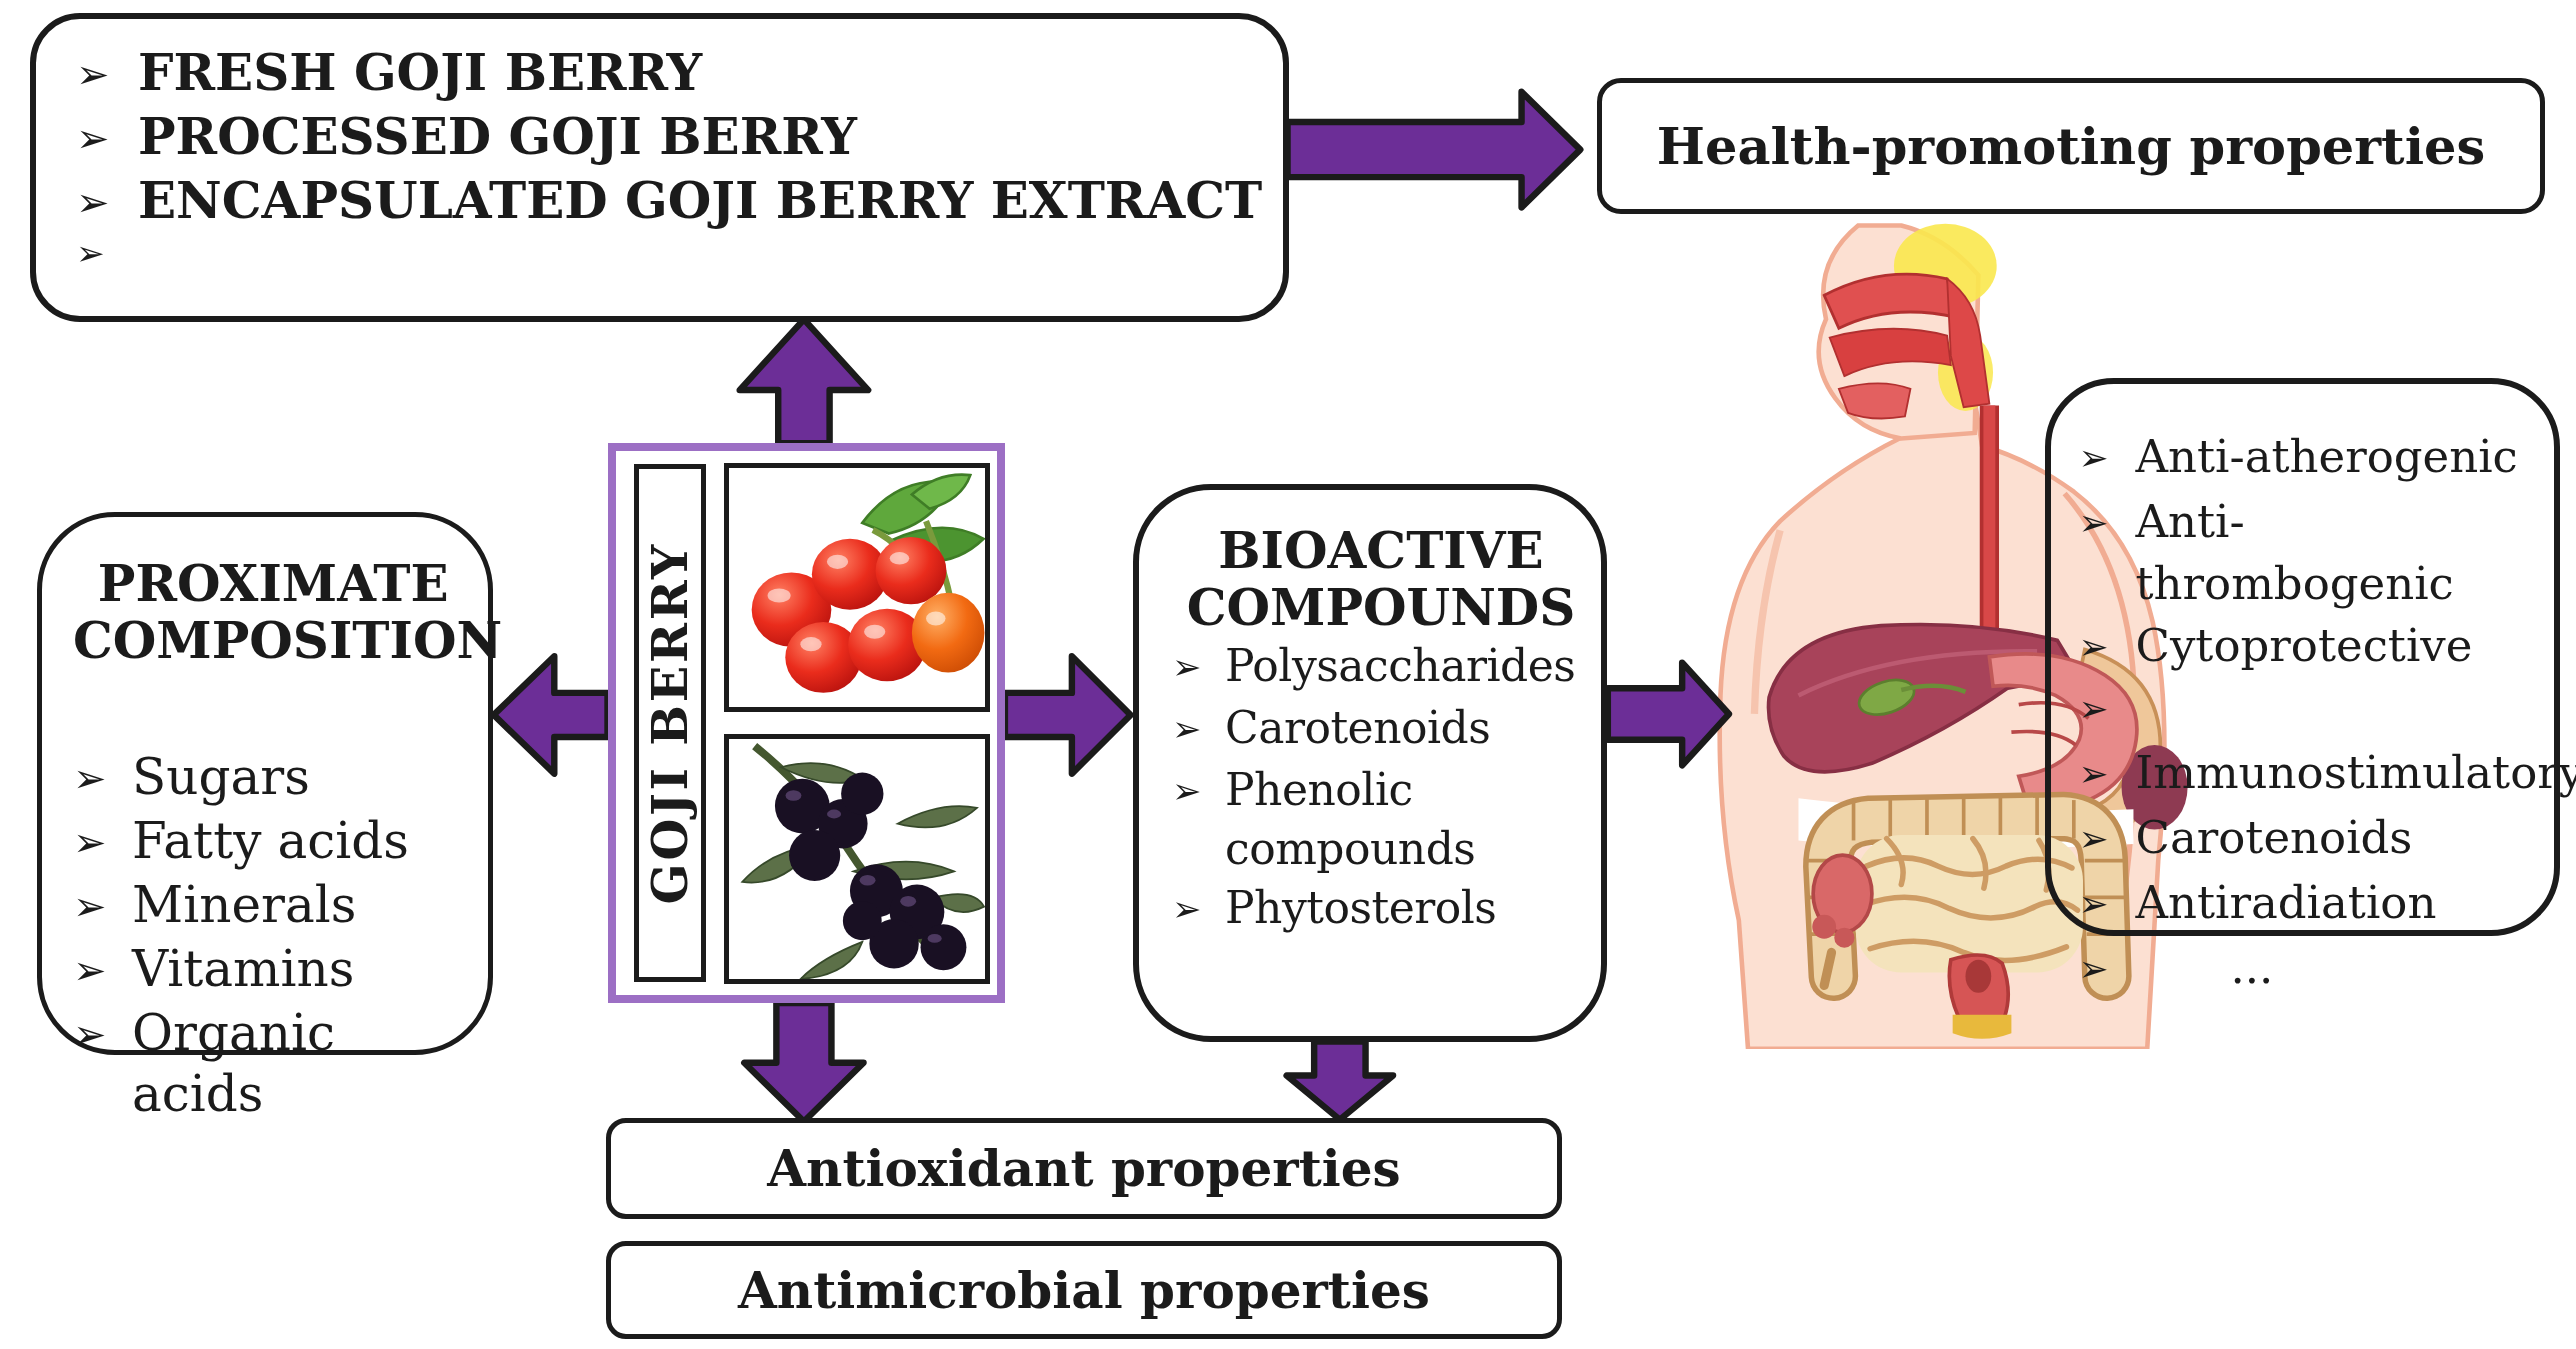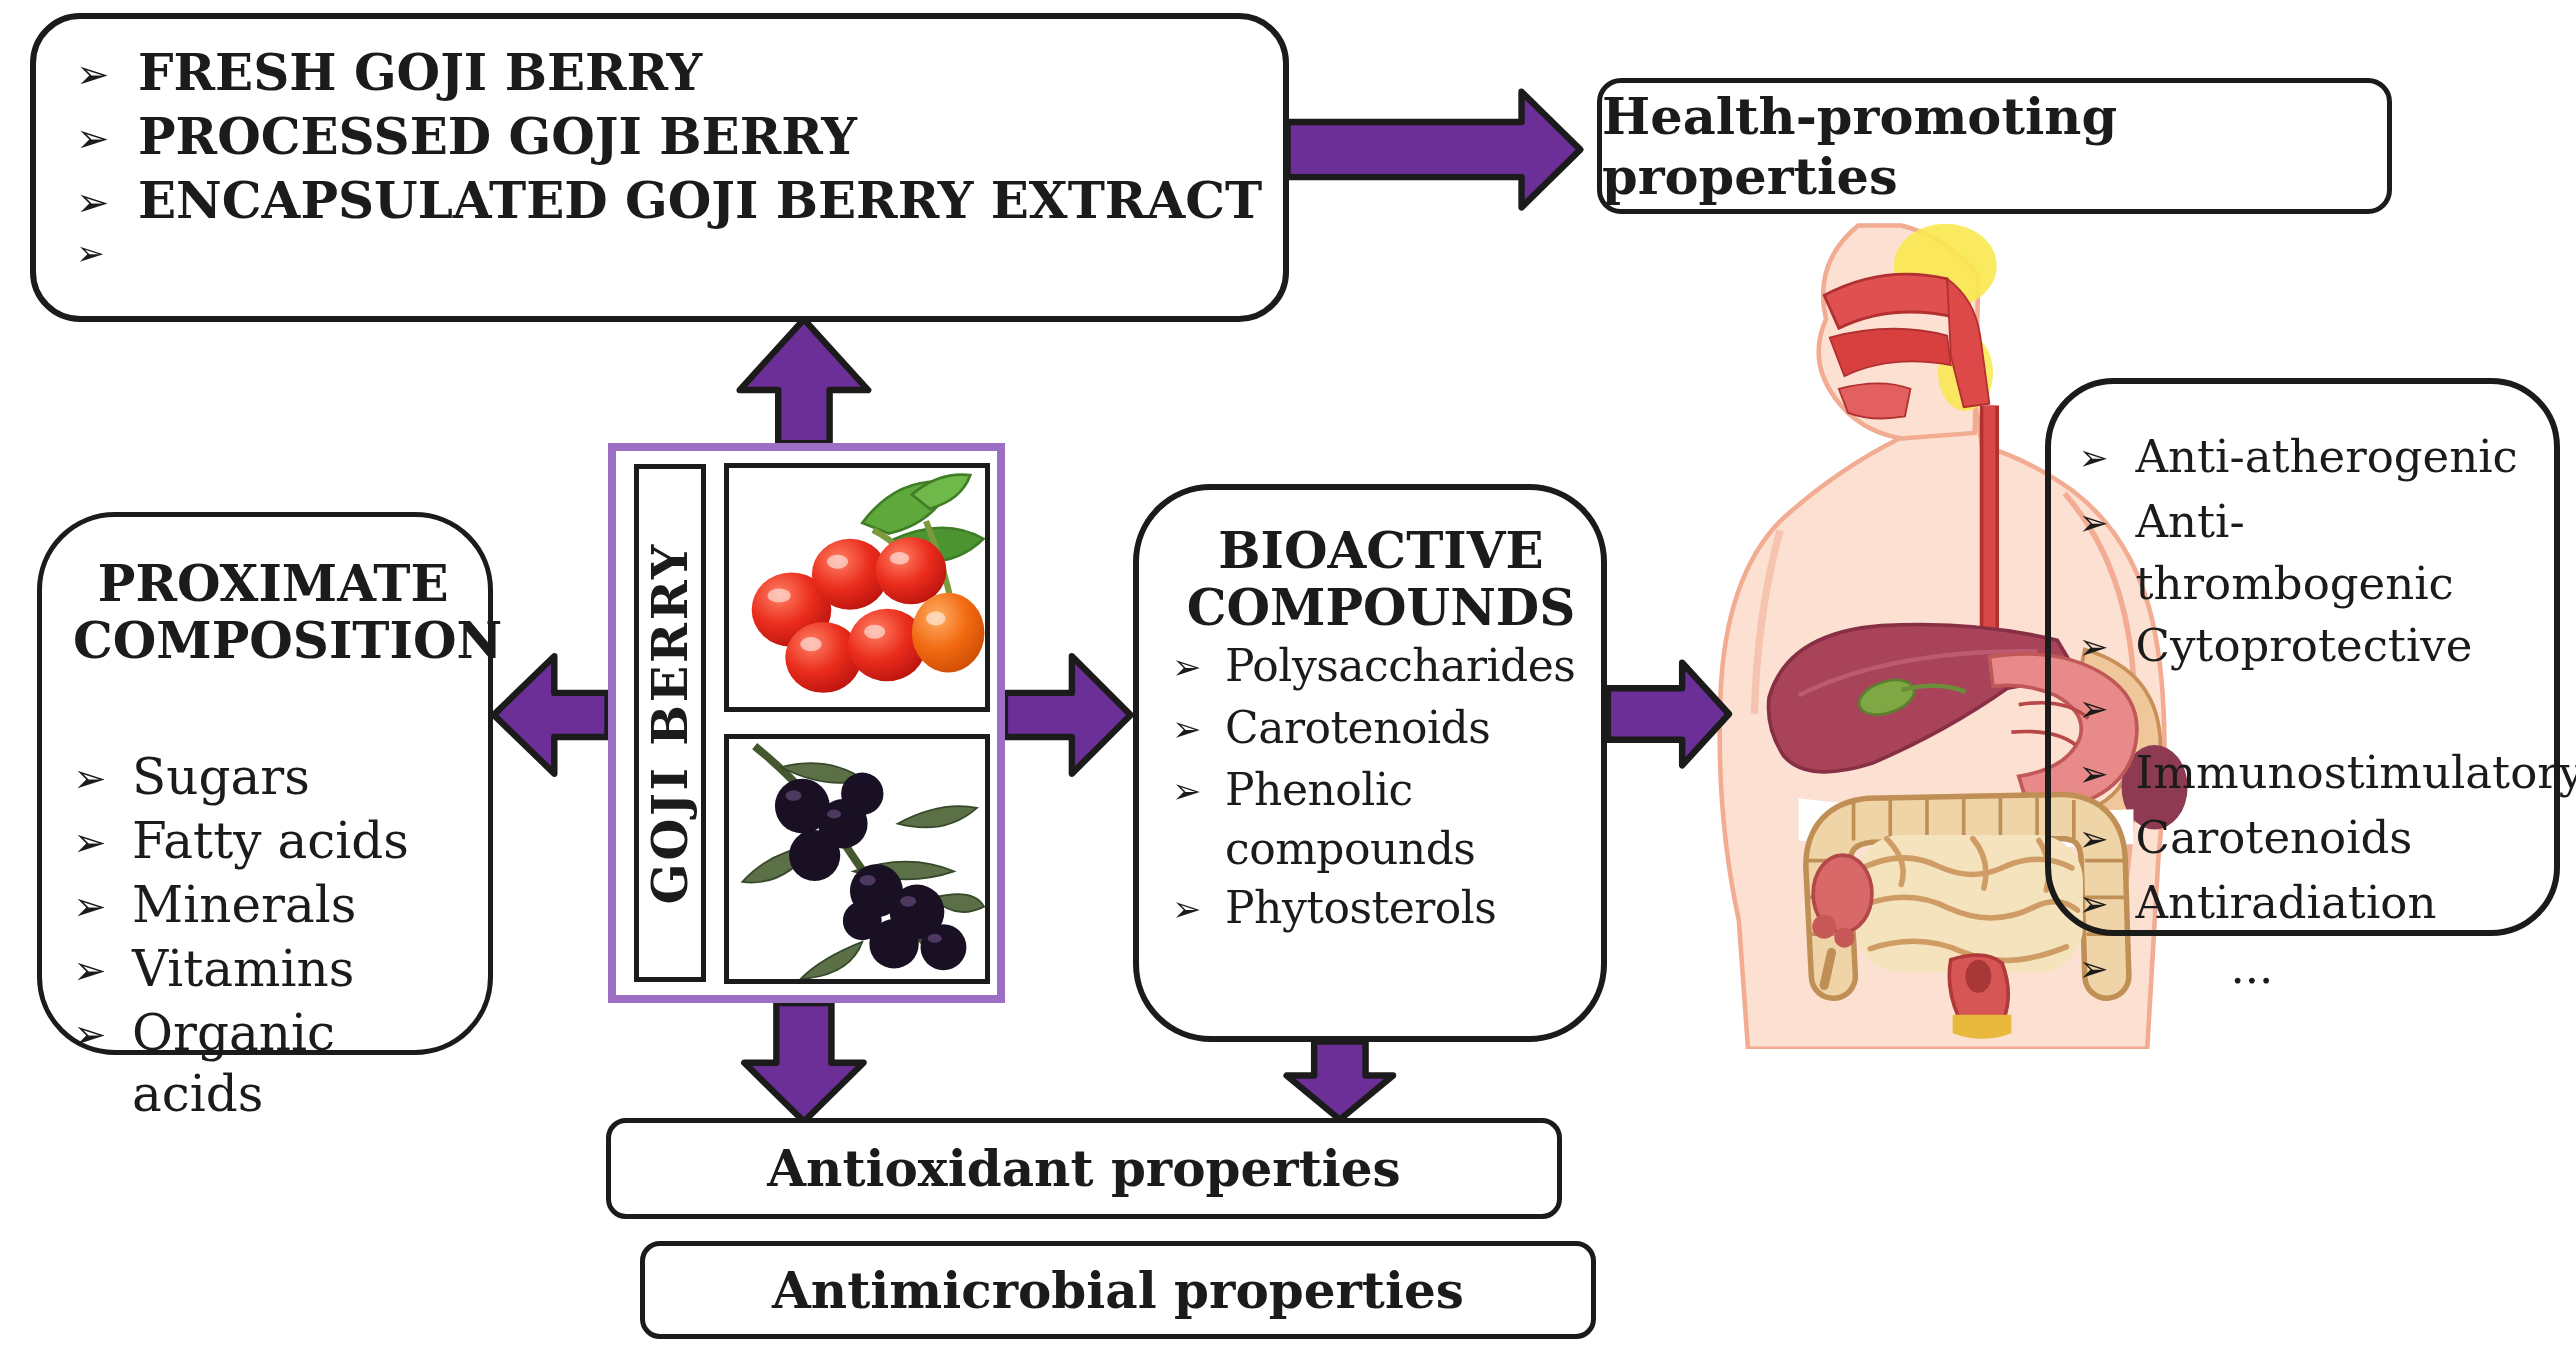--- a/index.html
+++ b/index.html
@@ -10,21 +10,21 @@
   svg{display:block;}
   
   #body-illustration{position:absolute; left:1670px; top:218px; width:569px; height:831px; z-index:1;}
   #flow-arrows{position:absolute; left:0; top:0; width:2576px; height:1350px; z-index:2; pointer-events:none;}
   .box{position:absolute; z-index:3; background:#ffffff; border:5.5px solid #1b1b1b; box-sizing:border-box;}
   
   #top-products-box{left:30px; top:13px; width:1259px; height:309px; border-width:6.4px; border-radius:50px; padding:24px 16.5px 0 40px;}
   .tp-row{display:flex; align-items:baseline; height:64px; font-weight:700; font-size:50px; white-space:nowrap;}
   .tp-row.small{font-size:43px;}
   .tp-row .bullet{flex:0 0 62px;}
-  #health-box{left:1597px; top:78px; width:795px; height:136px; border-radius:24px;
+  #health-box{left:1597px; top:78px; width:948px; height:136px; border-radius:24px;
     display:flex; align-items:center; justify-content:center; font-weight:700; font-size:51px;}
   #proximate-box{left:37px; top:512px; width:456px; height:543px; border-radius:78px; padding:39px 14.7px 0 31px;}
   .panel-title{text-align:center; font-weight:700; font-size:50px; line-height:1.13;}
   #proximate-box .panel-title{margin-bottom:78px;}
   .li-row{display:flex; align-items:baseline;}
   #proximate-box .li-row{font-size:50px; line-height:61px;}
   #proximate-box .bullet{flex:0 0 59px;}
   #goji-box{left:608px; top:443px; width:397px; height:560px; border:8.3px solid #9c6fc4;}
   #goji-label-box{position:absolute; left:18.4px; top:13px; width:72px; height:518px; border:5.5px solid #1b1b1b;
     box-sizing:border-box; display:flex; align-items:center; justify-content:center; background:#fff;}
@@ -38,21 +38,21 @@
   #bioactive-box .li-row{font-size:44px; line-height:59px; letter-spacing:-0.5px;}
   #bioactive-box .bullet{flex:0 0 53px;}
   #bioactive-box .li-label{flex:1; min-width:0;}
   #effects-box{left:2045px; top:378px; width:515px; height:558px; border-width:6.4px; border-radius:69px;
     background:transparent; padding:42px 7.3px 0 27.5px;}
   #effects-box .li-row{font-size:45px; line-height:62px;}
   #effects-box .bullet{flex:0 0 57px;}
   #effects-box .li-row.ellipsis .li-label{padding-left:95px;}
   .banner{display:flex; align-items:center; justify-content:center; font-weight:700; font-size:50px; border-radius:20px;}
   #antioxidant-box{left:606px; top:1118px; width:956px; height:101px;}
-  #antimicrobial-box{left:606px; top:1241px; width:956px; height:98px;margin-left:34px;}
+  #antimicrobial-box{left:606px; top:1241px; width:956px; height:98px;}
   .bullet{font-family:"DejaVu Sans","Liberation Sans",sans-serif; font-size:0.8em; transform:translateY(-1.8px);}
 </style>
 </head>
 <body>
 
 <div class="stage">
 
   <svg id="body-illustration" viewBox="0 0 620 905" aria-hidden="true">
 
     <path d="M250 240 Q180 275 120 330 Q60 392 55 520 Q50 650 75 765 L85 905 L520 905 L532 700 Q548 540 526 440 Q505 348 440 298 Q392 263 340 248 L332 198 L256 204 Z" fill="#fce0d2" stroke="#f1ac92" stroke-width="5"></path>

